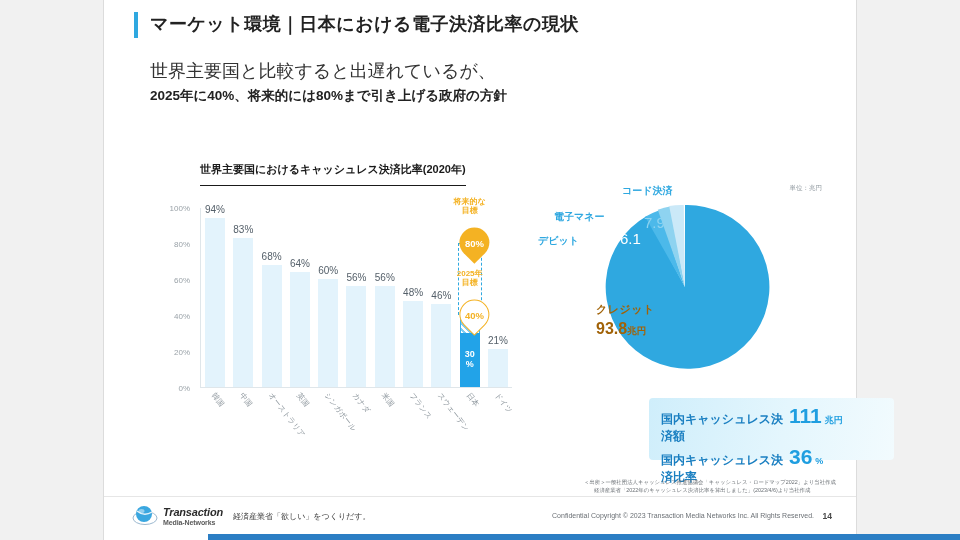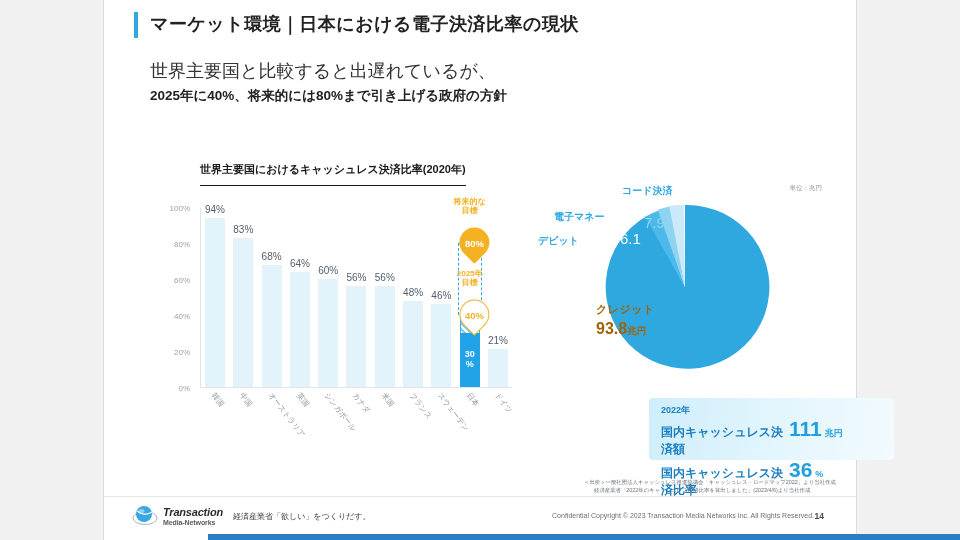--- a/index.html
+++ b/index.html
@@ -153,21 +153,21 @@
   
   .footer-sep { position: absolute; left: 0; right: 0; top: 496px; height: 1px; background: #e6e6e6; }
   .logo-area { position: absolute; left: 28px; top: 503px; display: flex; align-items: center; }
   .logo-mark { width: 26px; height: 26px; position: relative; margin-right: 5px; }
   .logo-txt { line-height: 1; }
   .logo-txt .l1 { font-size: 11px; font-weight: bold; font-style: italic; color: #2b2b2b; letter-spacing: -.2px; }
   .logo-txt .l2 { font-size: 7px; font-weight: bold; color: #5a5a5a; letter-spacing: -.1px; margin-top: 1px; }
   .tagline { font-size: 8px; color: #3a3a3a; margin-left: 10px; }
 
   .copyright { position: absolute; right: 42px; top: 512px; font-size: 7px; color: #6b7075; white-space: nowrap; }
-  .pagenum { position: absolute; right: 32px; top: 511px; font-size: 8.5px; color: #4a4a4a; font-weight: bold; }
+  .pagenum { position: absolute; right: 24px; top: 511px; font-size: 8.5px; color: #4a4a4a; font-weight: bold; }
 
   .bottom-accent { position: absolute; left: 104px; bottom: 0; width: 752px; height: 6px; background: #2b7ec4; }
 </style>
 </head>
 <body>
 
 <div id="root">
 
   <div class="side-gutter left"></div>
   <div class="side-gutter right"></div>
@@ -294,21 +294,20 @@
           <div class="pie-label" style="left:-42px; top:12px;">電子マネー</div>
           <div class="pie-num" style="left:24px; top:32px; font-size:15px; color:#ffffff;">6.1</div>
 
           <div class="pie-label" style="left:26px; top:-14px;">コード決済</div>
           <div class="pie-num" style="left:48px; top:16px; font-size:15px; color:#8ed3f0;">7.9</div>
         </div>
       </div>
     </div>
 
     <div class="summary">
-      <div class="sum-year">2022年</div>
       <div class="sum-row">
         <div class="sum-lbl">国内キャッシュレス決済額</div>
         <div class="sum-big">111</div>
         <div class="sum-unit">兆円</div>
       </div>
       <div class="sum-row">
         <div class="sum-lbl">国内キャッシュレス決済比率</div>
         <div class="sum-big">36</div>
         <div class="sum-unit">%</div>
       </div>

